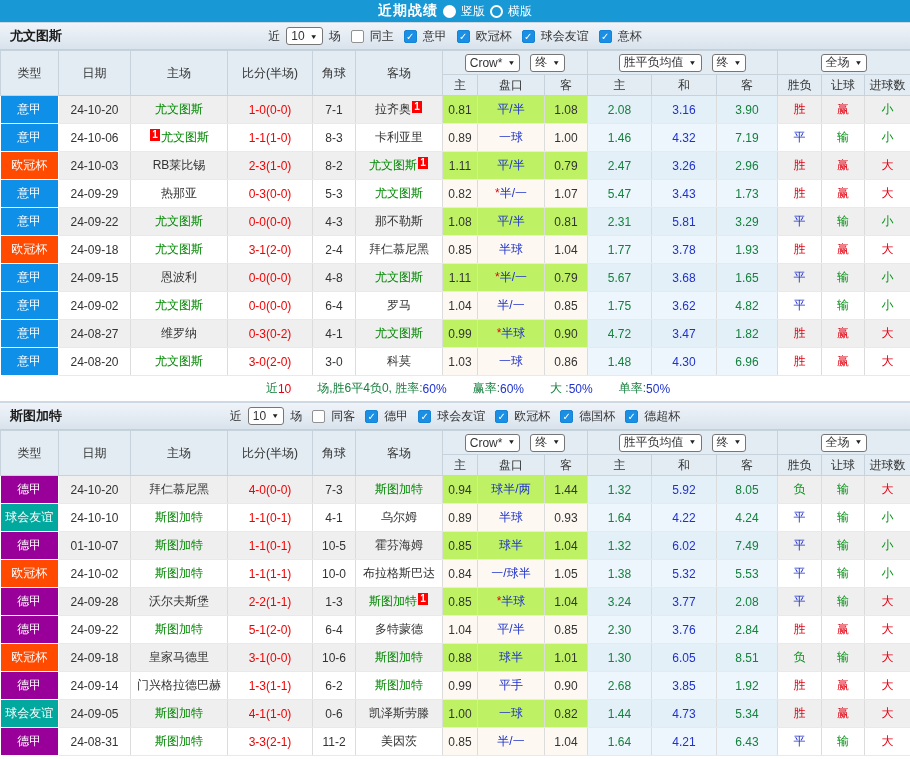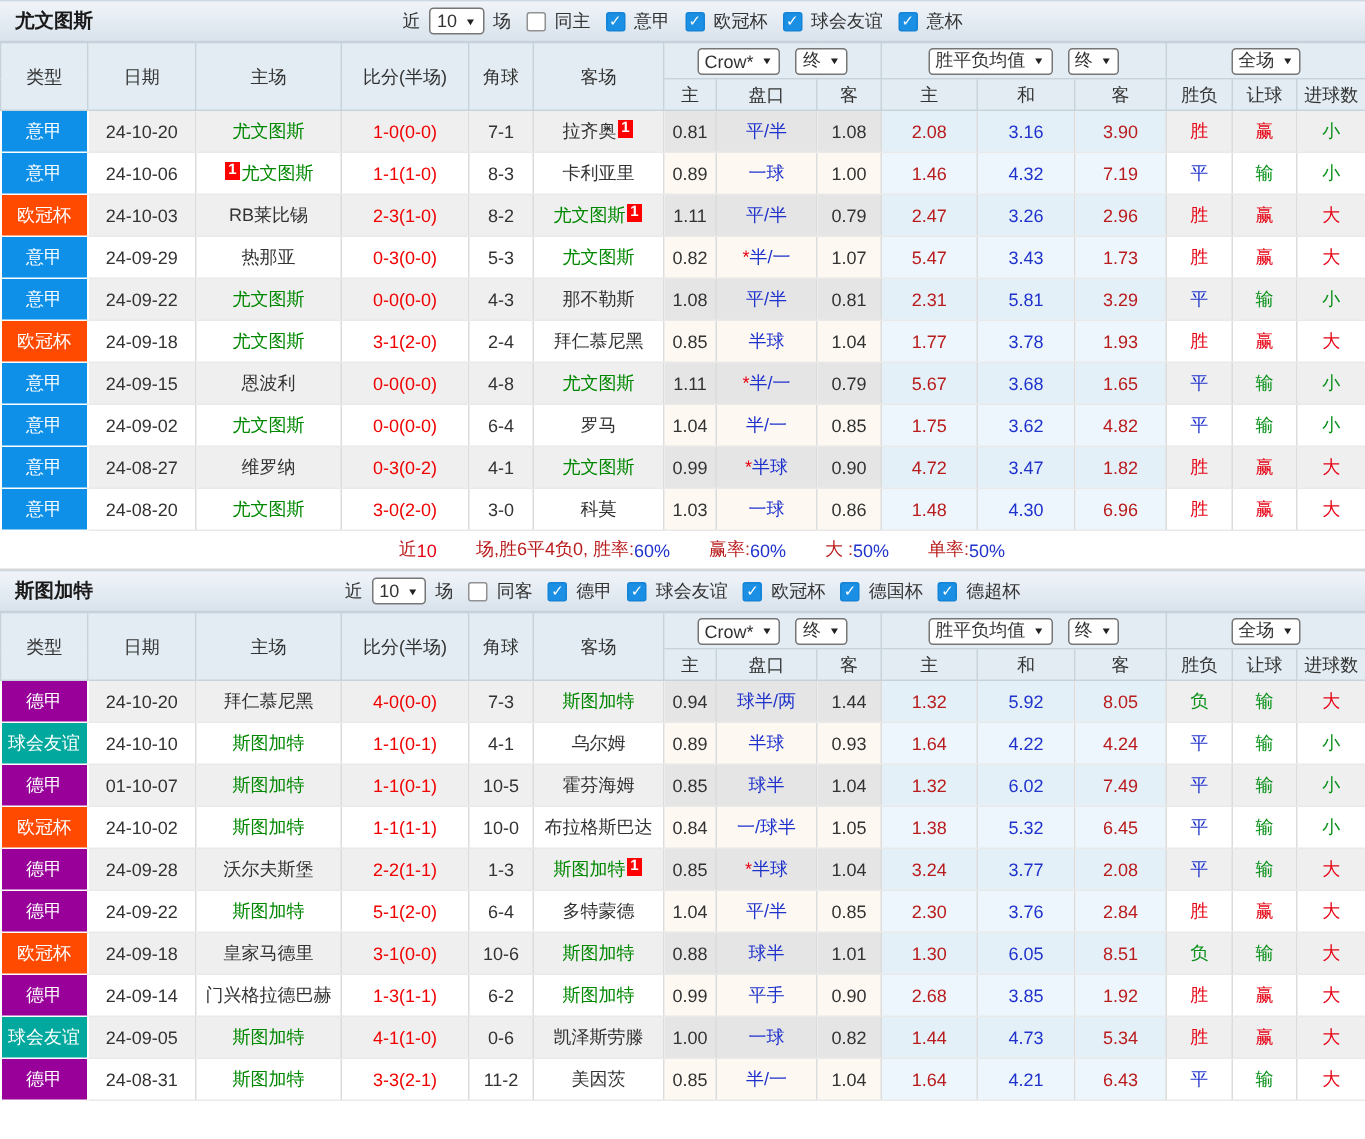--- a/index.html
+++ b/index.html
@@ -25,37 +25,44 @@
   .cb.on{background:#1a8fe3;border-color:#1584d6;color:#fff;font-size:10px;line-height:12px;font-weight:bold;}
   
   table{border-collapse:collapse;table-layout:fixed;width:910px;}
   thead th,thead td{background:#e3ecf3;border:1px solid #c7d3dc;text-align:center;font-weight:normal;padding:0;}
   thead tr.dd-row th,thead tr.dd-row td{height:23px;}
   thead tr.sub-row th{height:20px;}
   tbody td{height:27px;border-right:1px solid #dcdcdc;border-bottom:1px solid #e9e9e9;text-align:center;
            overflow:hidden;white-space:nowrap;padding:0;}
   tbody td.league{color:#fff;border-bottom:1px solid #fff;border-right:1px solid #fff;}
   tr.odd td.cb0{background:#efefef;} tr.even td.cb0{background:#fff;}
-  tr.odd td.cc{background:#e5e5e5;}  tr.even td.cc{background:#fdf9f2;}
+  tr.odd td.cc{background:#bef264;}  tr.even td.cc{background:#fdf9f2;}
   tr.odd td.ca{background:#e4f0f8;}  tr.even td.ca{background:#edf6fc;}
-  .r{color:#e60012;} .b{color:#1f32cc;} .g{color:#089018;} .k{color:#b91c1c;margin-left:26px;}
+  .r{color:#e60012;} .b{color:#1f32cc;} .g{color:#089018;} .k{color:#15803d;margin-left:26px;}
   .team-green{color:#008800;} .score{color:#f10000;}
   .card{display:inline-block;min-width:8px;height:12px;background:#f00;color:#fff;font-size:10px;line-height:12px;
         padding:0 1px;margin:0 1px;position:relative;top:-3px;font-weight:bold;}
   .star{color:#e60012;}
   .summary{height:26px;display:flex;align-items:center;justify-content:center;background:#fff;
            border-bottom:1px solid #d7d7d7;box-sizing:border-box;}
   .legend{height:26px;display:flex;align-items:center;justify-content:center;gap:6px;background:#fff;padding-top:3px;box-sizing:border-box;}
   .dd-wrap{display:flex;align-items:center;justify-content:center;gap:6px;}
 </style>
 </head>
 <body>
 
 <div class="wrap">
 
+  <div class="topbar">
+    <span class="title">近期战绩</span>
+    <span class="radio sel"></span>
+    <span class="radio-label">竖版</span>
+    <span class="radio"></span>
+    <span class="radio-label">横版</span>
+  </div>
 
   <div>
     <div class="sec-head">
       <span class="team">尤文图斯</span>
       <span class="filters">
           <span class="lbl">近</span>
           <span class="sel-box">
             <span>10</span>
             <span class="chev">▼</span>
           </span>
@@ -482,21 +489,21 @@
             <td class="cb0">24-10-02</td>
             <td class="cb0"><span class="team-green">斯图加特</span></td>
             <td class="cb0"><span class="score">1-1(1-1)</span></td>
             <td class="cb0">10-0</td>
             <td class="cb0"><span>布拉格斯巴达</span></td>
             <td class="cc">0.84</td>
             <td class="cc"><span class="b">一/球半</span></td>
             <td class="cc">1.05</td>
             <td class="ca k">1.38</td>
             <td class="ca b">5.32</td>
-            <td class="ca k">6.45</td>
+            <td class="ca k">5.53</td>
             <td class="cb0 b">平</td>
             <td class="cb0 g">输</td>
             <td class="cb0 g">小</td>
           </tr>
           <tr class="odd">
             <td class="league" style="background: rgb(153, 0, 153);">德甲</td>
             <td class="cb0">24-09-28</td>
             <td class="cb0"><span>沃尔夫斯堡</span></td>
             <td class="cb0"><span class="score">2-2(1-1)</span></td>
             <td class="cb0">1-3</td>

